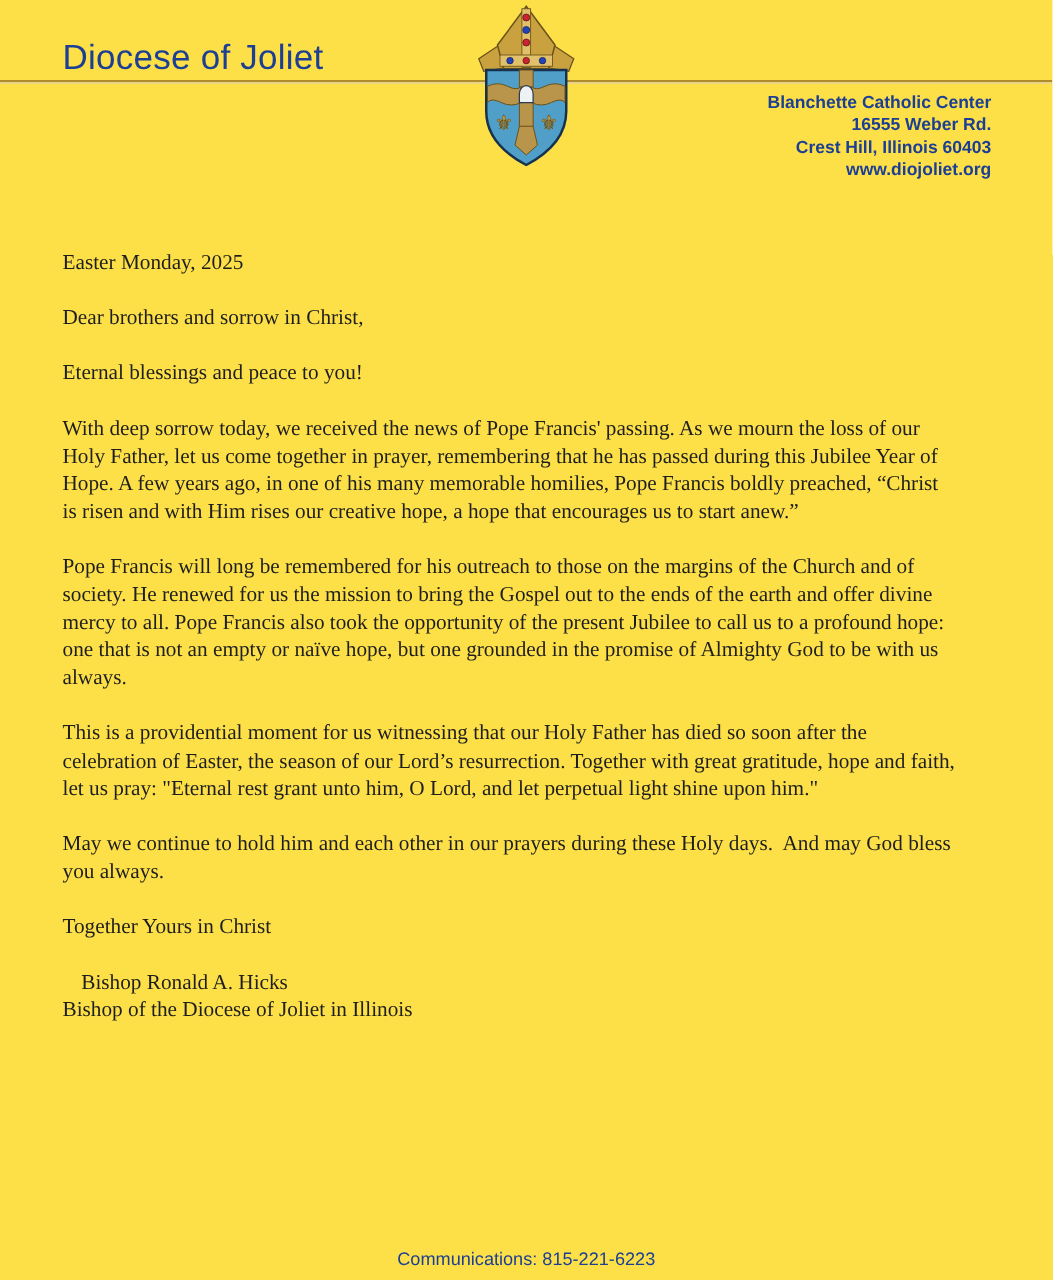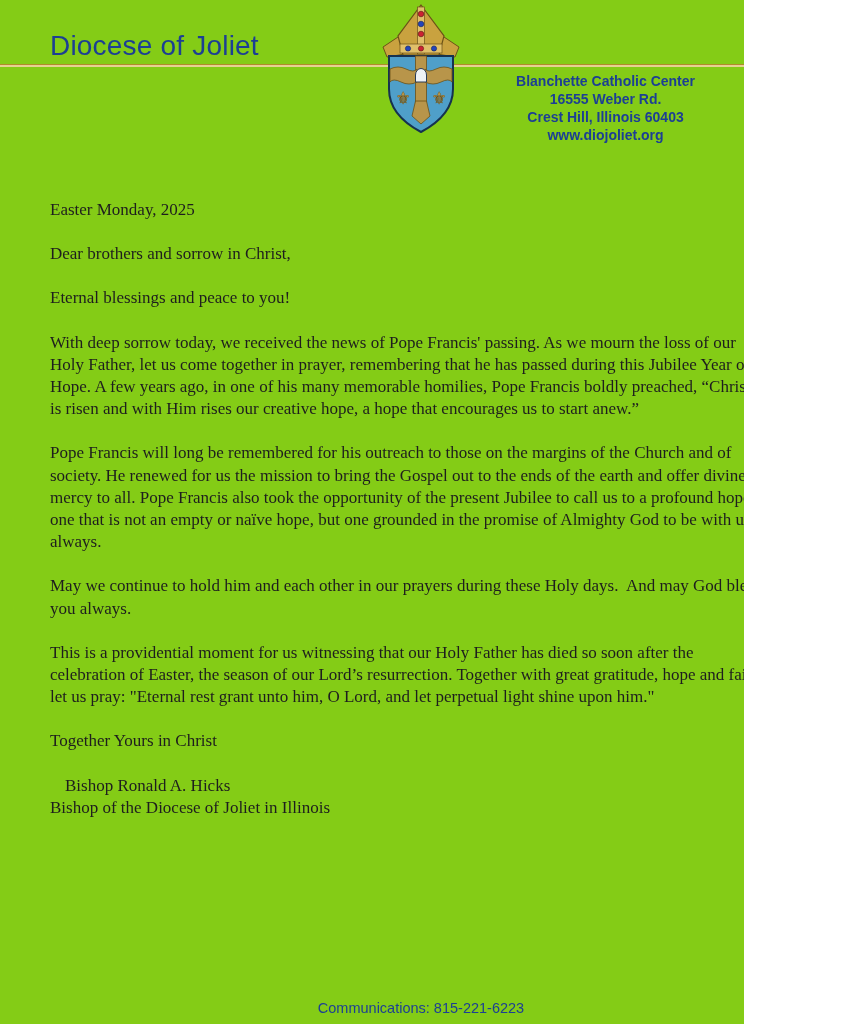--- a/index.html
+++ b/index.html
@@ -4,23 +4,23 @@
 <style>
   :root {
     --brand-blue: #1c3f94;
     --gold: #c7a13d;
     --ink: #1e1e1e;
   }
   * { margin: 0; padding: 0; box-sizing: border-box; }
   html, body { background: #ffffff; }
   .page {
     position: relative;
-    width: 744px;
+    width: 842px;
     height: 1024px;
-    background: #84cc16;
+    background: #fde047;
     overflow: hidden;
     font-family: "Liberation Serif", serif;
   }
   
   .org-name {
     position: absolute;
     left: 50px;
     top: 30px;
     font-family: "Liberation Sans", sans-serif;
     font-size: 28px;
@@ -43,21 +43,21 @@
     left: 377px;
     top: 3px;
     width: 88px;
     height: 130px;
     z-index: 2;
   }
   .address-block {
     position: absolute;
     right: 49px;
     top: 72px;
-    text-align: center;
+    text-align: right;
     font-family: "Liberation Sans", sans-serif;
     font-size: 14px;
     font-weight: 600;
     line-height: 18px;
     color: var(--brand-blue);
   }
   
   .letter-body {
     position: absolute;
     left: 50px;
@@ -136,22 +136,22 @@
       <div>www.diojoliet.org</div>
     </div>
   </header>
 
   <main class="letter-body">
     <p>Easter Monday, 2025</p>
     <p>Dear brothers and sorrow in Christ,</p>
     <p>Eternal blessings and peace to you!</p>
     <p>With deep sorrow today, we received the news of Pope Francis' passing. As we mourn the loss of our Holy Father, let us come together in prayer, remembering that he has passed during this Jubilee Year of Hope. A few years ago, in one of his many memorable homilies, Pope Francis boldly preached, “Christ is risen and with Him rises our creative hope, a hope that encourages us to start anew.”</p>
     <p>Pope Francis will long be remembered for his outreach to those on the margins of the Church and of society. He renewed for us the mission to bring the Gospel out to the ends of the earth and offer divine mercy to all. Pope Francis also took the opportunity of the present Jubilee to call us to a profound hope: one that is not an empty or naïve hope, but one grounded in the promise of Almighty God to be with us always.</p>
+    <p>This is a providential moment for us witnessing that our Holy Father has died so soon after the celebration of Easter, the season of our Lord’s resurrection. Together with great gratitude, hope and faith, let us pray: "Eternal rest grant unto him, O Lord, and let perpetual light shine upon him."</p>
     <p>May we continue to hold him and each other in our prayers during these Holy days.  And may God bless you always.</p>
-    <p>This is a providential moment for us witnessing that our Holy Father has died so soon after the celebration of Easter, the season of our Lord’s resurrection. Together with great gratitude, hope and faith, let us pray: "Eternal rest grant unto him, O Lord, and let perpetual light shine upon him."</p>
     <p>Together Yours in Christ</p>
     <p class="sig-name">Bishop Ronald A. Hicks</p>
     <p>Bishop of the Diocese of Joliet in Illinois</p>
   </main>
 
   <footer class="letter-footer">
     <span>Communications: 815-221-6223</span>
   </footer>
 
 </div>

